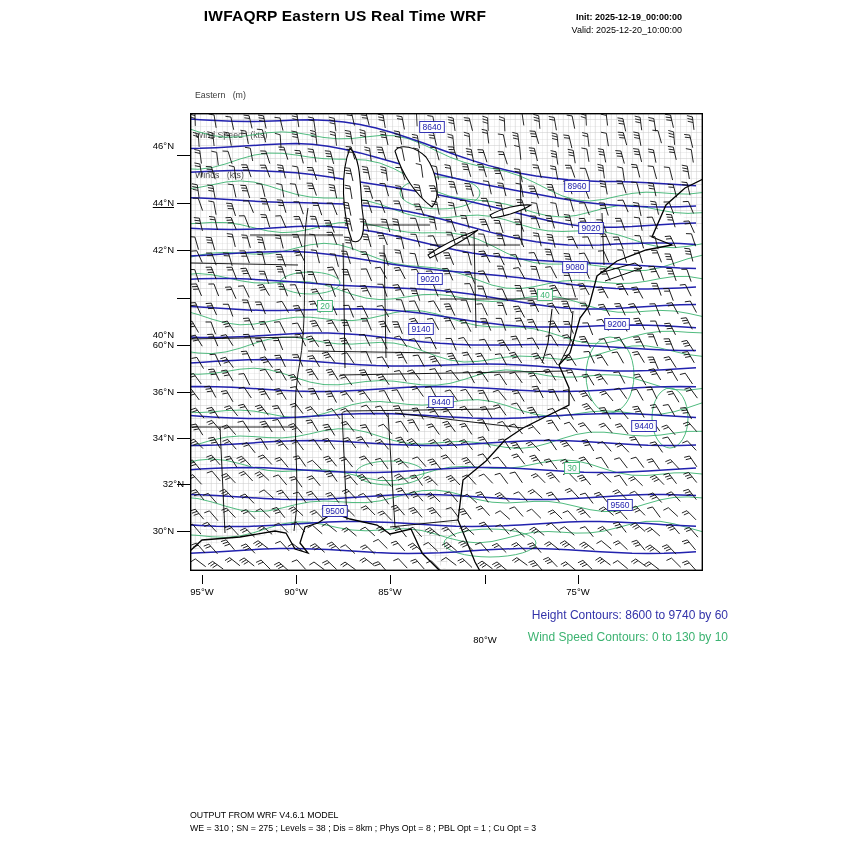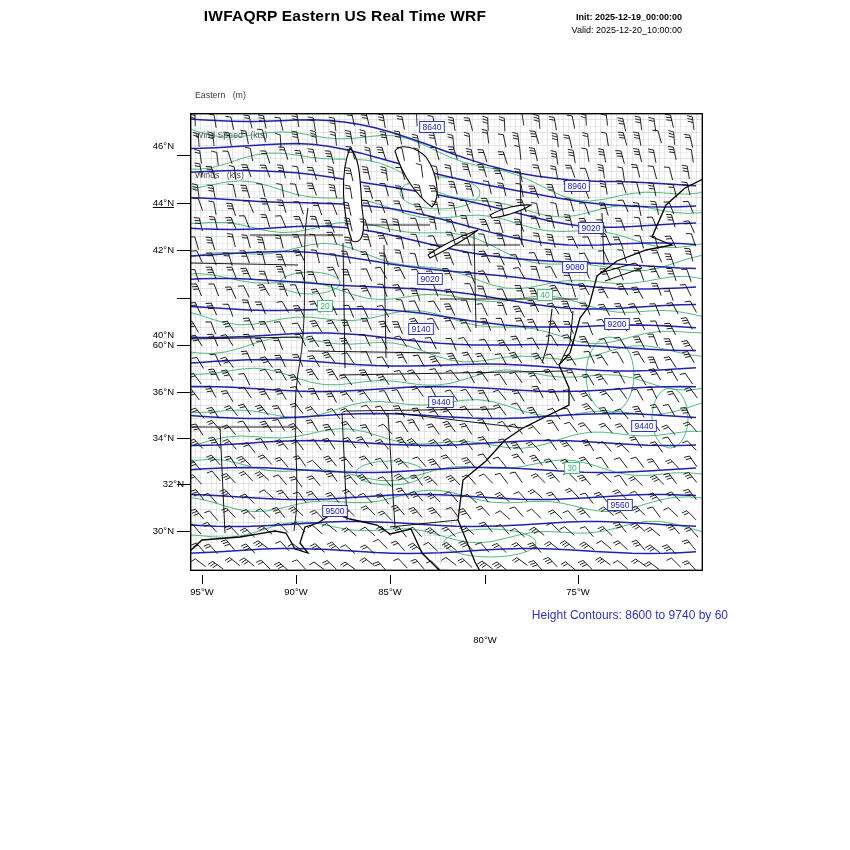--- a/index.html
+++ b/index.html
@@ -995,14 +995,19 @@
       <span class="lon-label" style="left: 274px; top: 586px;">90°W</span>
       <div class="tick" style="left: 390px; top: 575px; width: 1.4px; height: 9px;"></div>
       <span class="lon-label" style="left: 368px; top: 586px;">85°W</span>
       <div class="tick" style="left: 485px; top: 575px; width: 1.4px; height: 9px;"></div>
       <span class="lon-label" style="left: 463px; top: 586px; margin-top: 48px;">80°W</span>
       <div class="tick" style="left: 578px; top: 575px; width: 1.4px; height: 9px;"></div>
       <span class="lon-label" style="left: 556px; top: 586px;">75°W</span>
     </div>
 
   <div class="contour-note" style="top: 608px; color: rgb(51, 51, 170);">Height Contours: 8600 to 9740 by 60</div>
+  <div class="contour-note" style="top: 630px; color: rgb(60, 179, 113);">Wind Speed Contours: 0 to 130 by 10</div>
 
+  <div class="footer">
+    <div>OUTPUT FROM WRF V4.6.1 MODEL</div>
+    <div>WE = 310 ; SN = 275 ; Levels = 38 ; Dis = 8km ; Phys Opt = 8 ; PBL Opt = 1 ; Cu Opt = 3</div>
+  </div>
 </div>
 
 </body></html>

